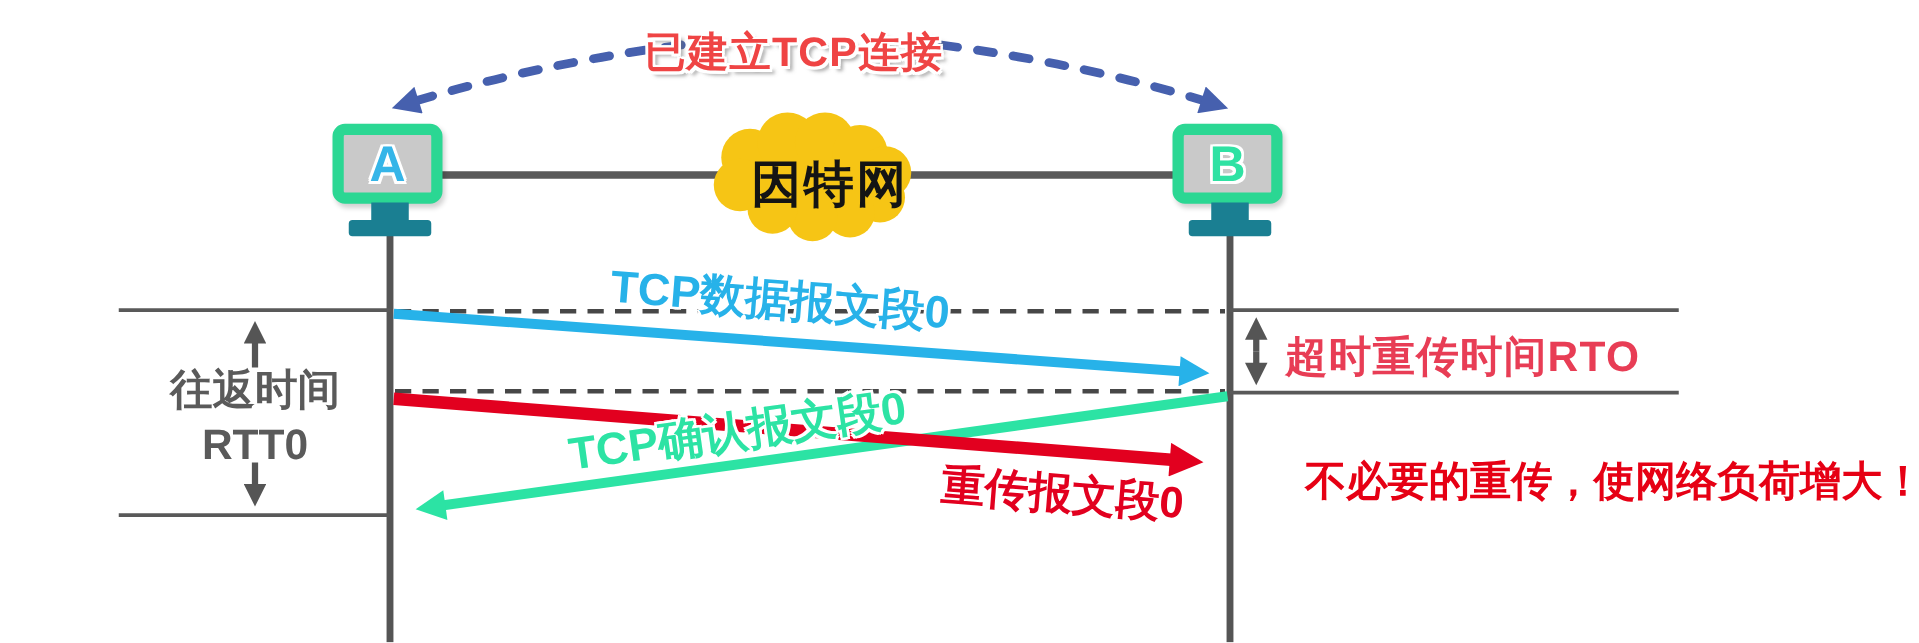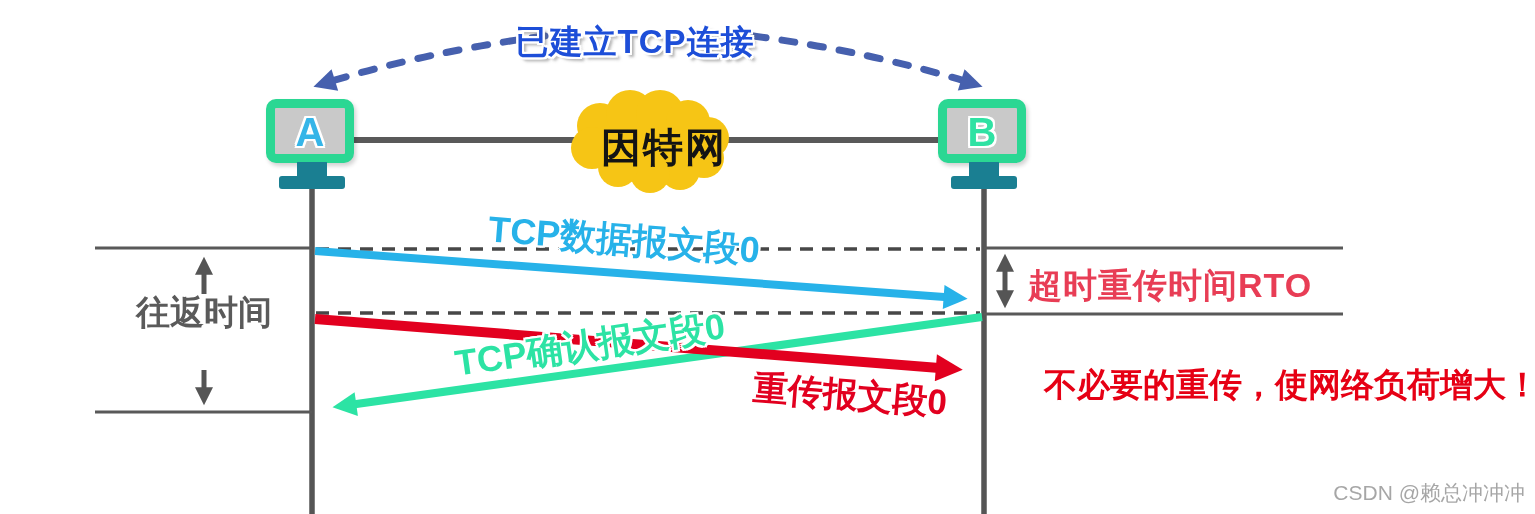--- a/index.html
+++ b/index.html
@@ -93,21 +93,21 @@
     <line x1="982" y1="317" x2="342" y2="406" stroke="#2ce3a4" stroke-width="8" marker-end="url(#ah-green)"></line>
     <line x1="315" y1="319" x2="952" y2="369" stroke="#e2001f" stroke-width="10" marker-end="url(#ah-red)"></line>
 
     <line x1="204" y1="294" x2="204" y2="264" stroke="#555555" stroke-width="5" marker-end="url(#ah-gray)"></line>
     <line x1="204" y1="370" x2="204" y2="398" stroke="#555555" stroke-width="5" marker-end="url(#ah-gray)"></line>
 
     <line x1="1005" y1="281" x2="1005" y2="261" stroke="#555555" stroke-width="5" marker-end="url(#ah-gray)"></line>
     <line x1="1005" y1="281" x2="1005" y2="301" stroke="#555555" stroke-width="5" marker-end="url(#ah-gray)"></line>
   </svg>
 
-  <div class="abs bold ctr title" style="color:#1d4ed8;">已建立TCP连接</div>
+  <div class="abs bold ctr title" style="color:#ef4444;">已建立TCP连接</div>
 
   <div class="monitor" style="left:266px;top:99px;">
     <span class="ltr outline-white" style="color:#35b5e8;">A</span>
   </div>
   <div class="stand" style="left:297px;top:162px;width:30px;height:16px;"></div>
   <div class="stand" style="left:279px;top:176px;width:66px;height:13px;border-radius:3px;"></div>
 
   <div class="monitor" style="left:938px;top:99px;">
     <span class="ltr outline-white" style="color:#2fe2a3;">B</span>
   </div>
@@ -115,21 +115,21 @@
   <div class="stand" style="left:951px;top:176px;width:66px;height:13px;border-radius:3px;"></div>
 
   <div class="abs bold ctr internet" style="color:#141414;">因特网</div>
 
   <div class="abs bold ctr seg-label outline-white" style="left:444px;top:216px;color:#27b2e9;transform:rotate(4.5deg);">TCP数据报文段0</div>
   <div class="abs bold ctr seg-label outline-white" style="left:410px;top:321px;color:#2ce3a4;transform:rotate(-8deg);">TCP确认报文段0</div>
   <div class="abs bold ctr outline-white" style="left:740px;top:372px;width:220px;font-size:35px;color:#e2001f;transform:rotate(4.5deg);">重传报文段0</div>
 
   <div class="abs bold ctr rtt">
     <div>往返时间</div>
+    <div>RTT0</div>
   </div>
 
   <div class="abs bold rto" style="color:#e83d55;">超时重传时间RTO</div>
 
   <div class="abs bold warning" style="color:#e60014;margin-left:40px;">不必要的重传，使网络负荷增大！</div>
 
-  <div class="abs watermark">CSDN @赖总冲冲冲</div>
 
 </div>
 
 </body></html>

